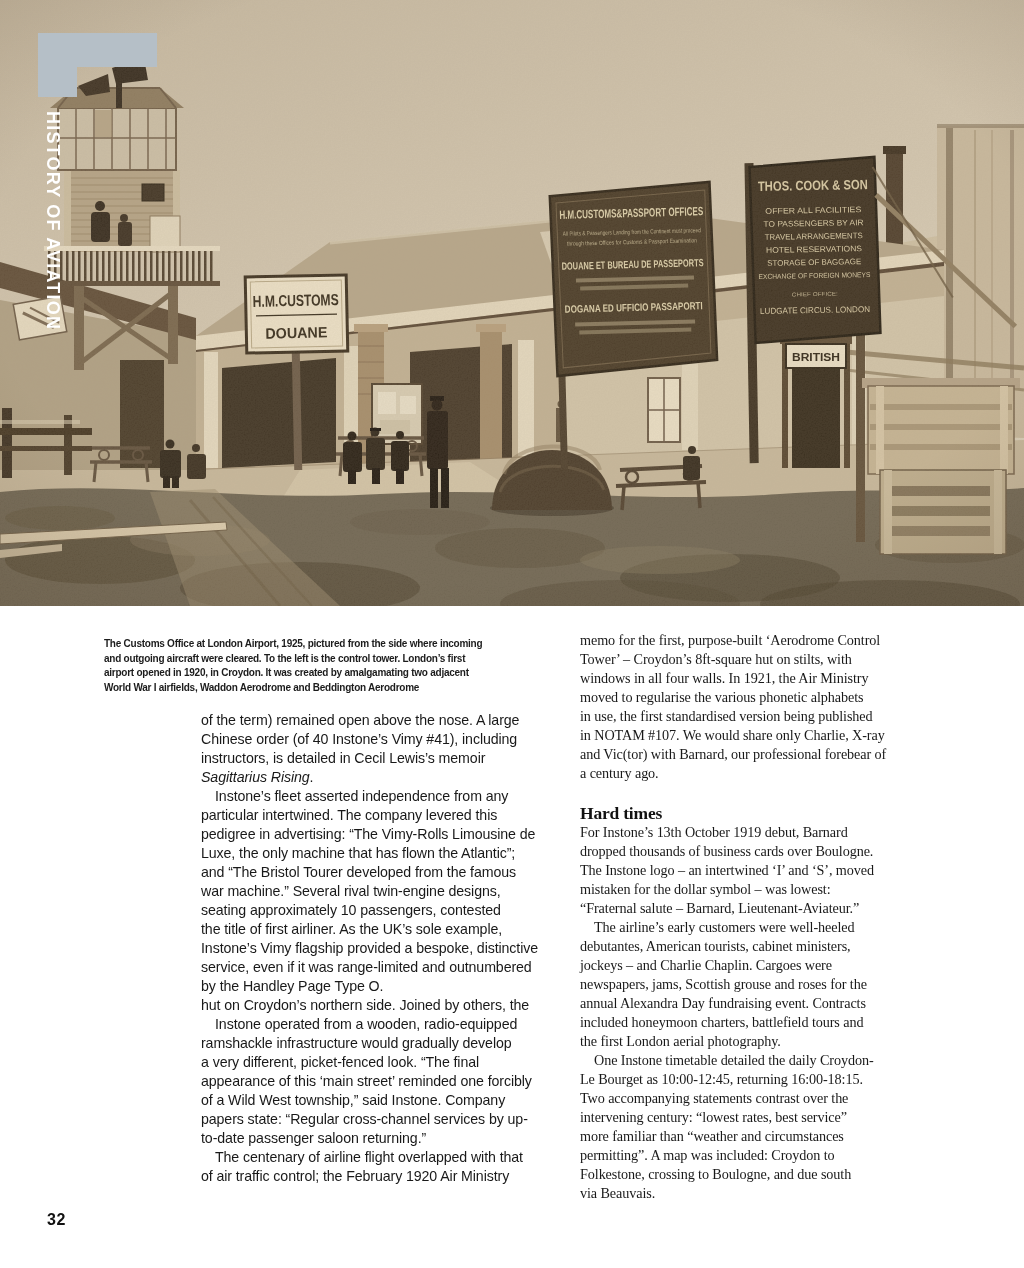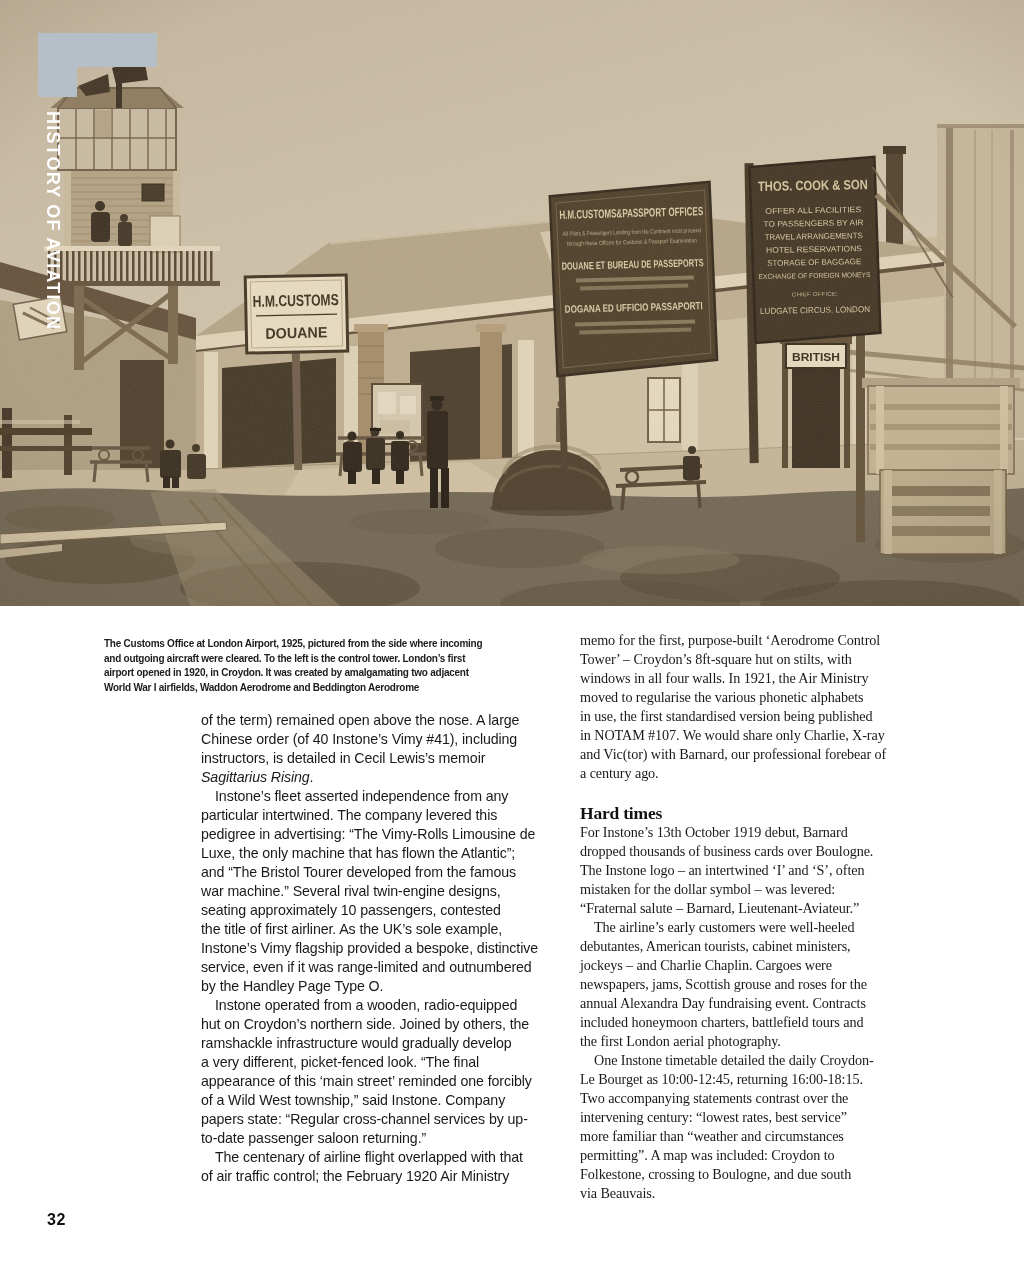--- a/index.html
+++ b/index.html
@@ -387,22 +387,22 @@
       <div class="tline"><span>particular intertwined. The company levered this</span></div>
       <div class="tline"><span>pedigree in advertising: “The Vimy-Rolls Limousine de</span></div>
       <div class="tline"><span>Luxe, the only machine that has flown the Atlantic”;</span></div>
       <div class="tline"><span>and “The Bristol Tourer developed from the famous</span></div>
       <div class="tline"><span>war machine.” Several rival twin-engine designs,</span></div>
       <div class="tline"><span>seating approximately 10 passengers, contested</span></div>
       <div class="tline"><span>the title of first airliner. As the UK’s sole example,</span></div>
       <div class="tline"><span>Instone’s Vimy flagship provided a bespoke, distinctive</span></div>
       <div class="tline"><span>service, even if it was range-limited and outnumbered</span></div>
       <div class="tline"><span>by the Handley Page Type O.</span></div>
+      <div class="tline"><span>hut on Croydon’s northern side. Joined by others, the</span></div>
       <div class="tline ind"><span>Instone operated from a wooden, radio-equipped</span></div>
-      <div class="tline"><span>hut on Croydon’s northern side. Joined by others, the</span></div>
       <div class="tline"><span>ramshackle infrastructure would gradually develop</span></div>
       <div class="tline"><span>a very different, picket-fenced look. “The final</span></div>
       <div class="tline"><span>appearance of this ‘main street’ reminded one forcibly</span></div>
       <div class="tline"><span>of a Wild West township,” said Instone. Company</span></div>
       <div class="tline"><span>papers state: “Regular cross-channel services by up-</span></div>
       <div class="tline"><span>to-date passenger saloon returning.”</span></div>
       <div class="tline ind"><span>The centenary of airline flight overlapped with that</span></div>
       <div class="tline"><span>of air traffic control; the February 1920 Air Ministry</span></div>
     </div>
   <div class="col col-right" id="col-right">
@@ -410,22 +410,22 @@
       <div class="tline"><span>Tower’ – Croydon’s 8ft-square hut on stilts, with</span></div>
       <div class="tline"><span>windows in all four walls. In 1921, the Air Ministry</span></div>
       <div class="tline"><span>moved to regularise the various phonetic alphabets</span></div>
       <div class="tline"><span>in use, the first standardised version being published</span></div>
       <div class="tline"><span>in NOTAM #107. We would share only Charlie, X-ray</span></div>
       <div class="tline"><span>and Vic(tor) with Barnard, our professional forebear of</span></div>
       <div class="tline"><span>a century ago.</span></div>
       <div class="hard-head">Hard times</div>
       <div class="tline"><span>For Instone’s 13th October 1919 debut, Barnard</span></div>
       <div class="tline"><span>dropped thousands of business cards over Boulogne.</span></div>
-      <div class="tline"><span>The Instone logo – an intertwined ‘I’ and ‘S’, often</span></div>
-      <div class="tline"><span>mistaken for the dollar symbol – was levered:</span></div>
+      <div class="tline"><span>The Instone logo – an intertwined ‘I’ and ‘S’, moved</span></div>
+      <div class="tline"><span>mistaken for the dollar symbol – was lowest:</span></div>
       <div class="tline"><span>“Fraternal salute – Barnard, Lieutenant-Aviateur.”</span></div>
       <div class="tline ind"><span>The airline’s early customers were well-heeled</span></div>
       <div class="tline"><span>debutantes, American tourists, cabinet ministers,</span></div>
       <div class="tline"><span>jockeys – and Charlie Chaplin. Cargoes were</span></div>
       <div class="tline"><span>newspapers, jams, Scottish grouse and roses for the</span></div>
       <div class="tline"><span>annual Alexandra Day fundraising event. Contracts</span></div>
       <div class="tline"><span>included honeymoon charters, battlefield tours and</span></div>
       <div class="tline"><span>the first London aerial photography.</span></div>
       <div class="tline ind"><span>One Instone timetable detailed the daily Croydon-</span></div>
       <div class="tline"><span>Le Bourget as 10:00-12:45, returning 16:00-18:15.</span></div>

